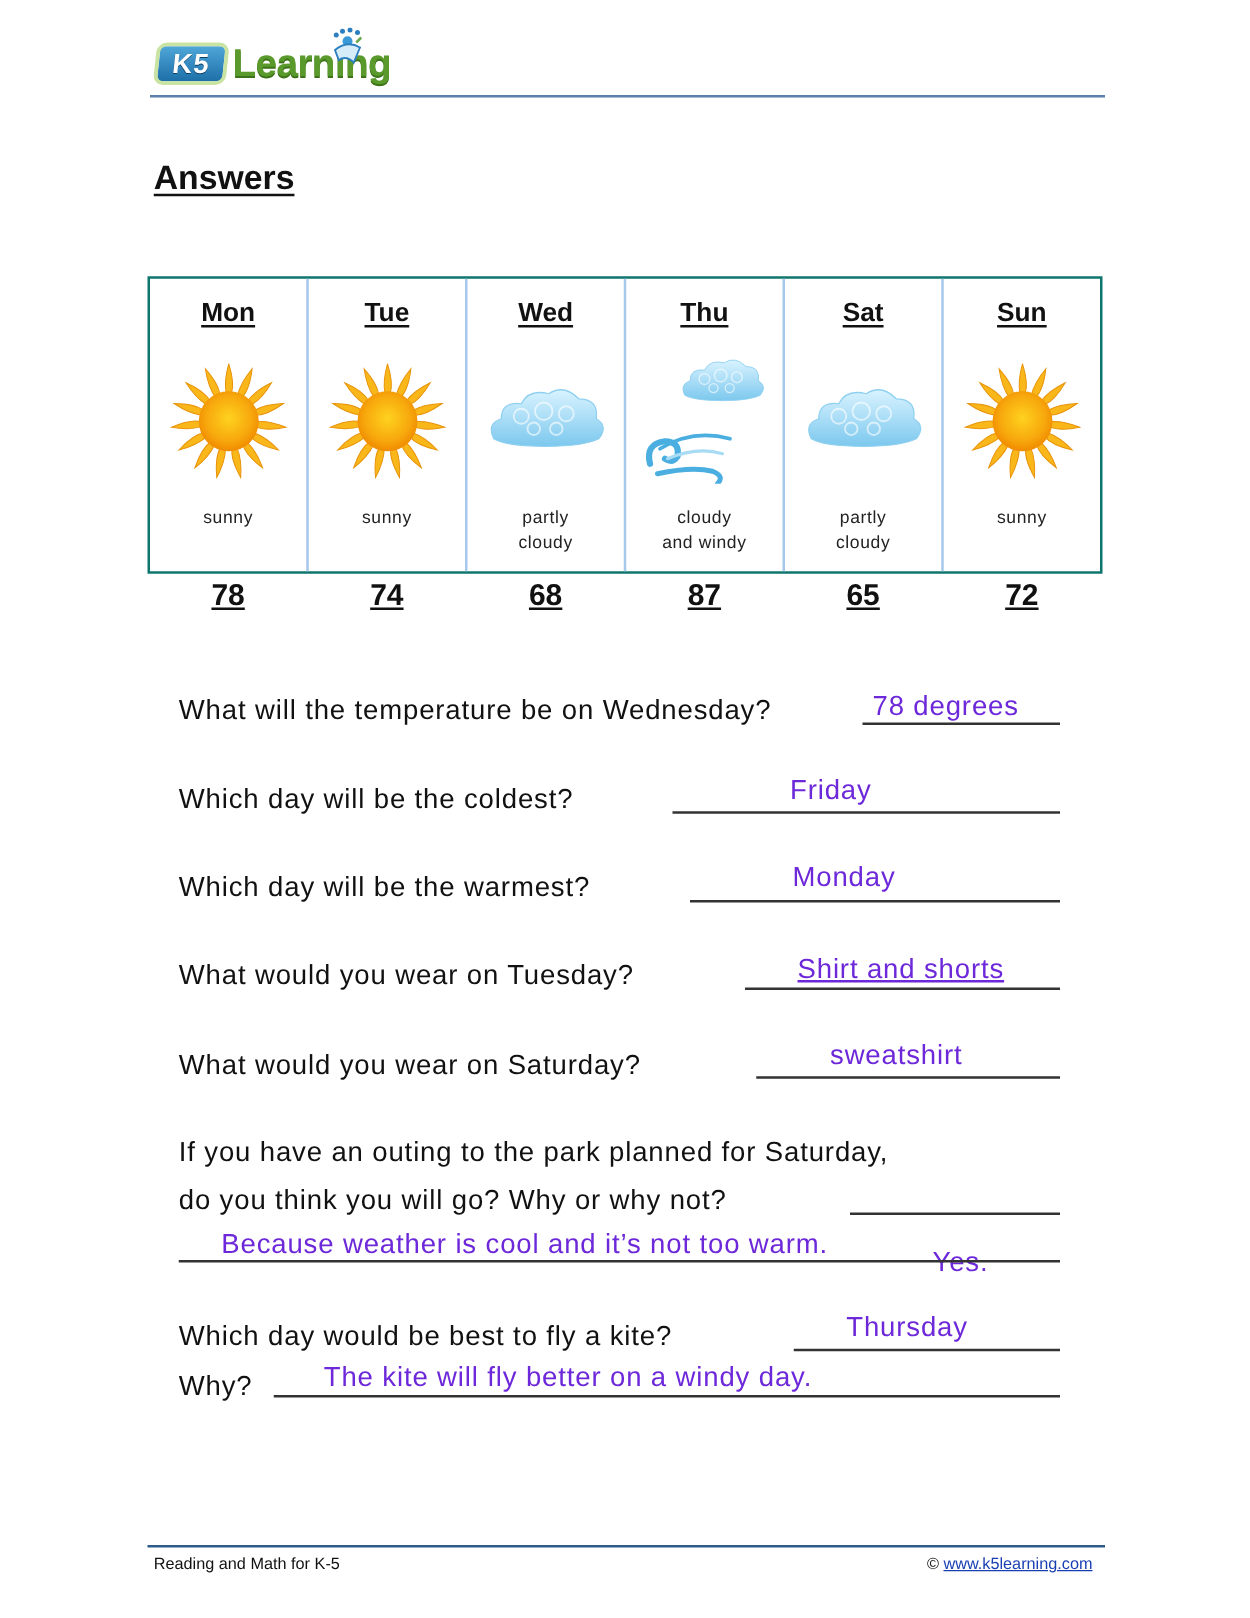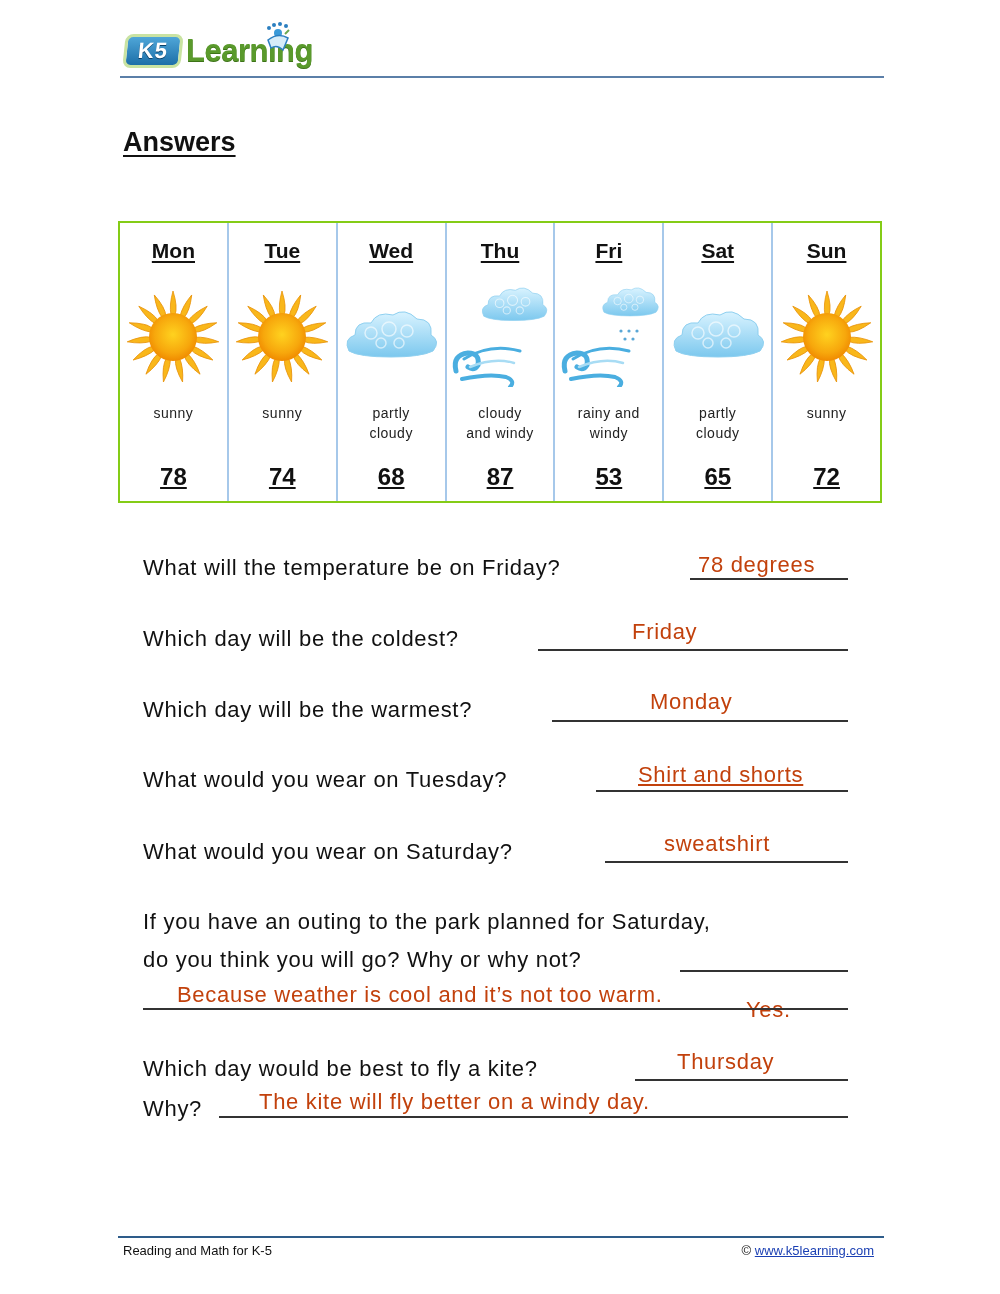--- a/index.html
+++ b/index.html
@@ -8,31 +8,31 @@
 
   .header { position: absolute; left: 120px; top: 18px; width: 764px; height: 62px; }
   .logo { position: absolute; left: 4px; top: 8px; height: 50px; display: flex; align-items: center; }
   .logo-badge { width: 58px; height: 34px; background: linear-gradient(#4fa6d8, #1d6fa8); border: 3px solid #c9e3a2; border-radius: 8px; transform: skewX(-6deg); display: flex; align-items: center; justify-content: center; color: #fff; font-weight: bold; font-size: 22px; letter-spacing: 1px; text-shadow: 0 1px 0 #0b3f66; }
   .logo-text { margin-left: 4px; font-size: 31px; font-weight: bold; color: #5a9a2c; font-family: "Liberation Sans", sans-serif; text-shadow: 0 1px 0 #3d7318; letter-spacing: -0.5px; }
   .logo-figure { position: absolute; left: 139px; top: -4px; width: 30px; height: 30px; }
   .header-rule { position: absolute; left: 0; top: 58px; width: 764px; height: 2px; background: #5b7fa8; }
 
   .title { position: absolute; left: 123px; top: 127px; font-size: 27px; font-weight: bold; text-decoration: underline; text-decoration-thickness: 2px; text-underline-offset: 4px; }
 
-  .forecast { position: absolute; left: 118px; top: 221px; width: 764px; height: 282px; border: 2px solid #84cc16; display: flex; }
+  .forecast { position: absolute; left: 118px; top: 221px; width: 764px; height: 238px; border: 2px solid #0f766e; display: flex; }
   .day { flex: 1; border-right: 2px solid #a6c8ea; position: relative; text-align: center; }
   .day:last-child { border-right: none; }
   .day-name { position: absolute; left: 0; right: 0; top: 16px; font-size: 21px; font-weight: bold; text-decoration: underline; text-underline-offset: 3px; }
   .icon-box { position: absolute; left: 50%; top: 64px; width: 100px; height: 100px; transform: translateX(-50%); }
   .cond { position: absolute; left: 0; right: 0; top: 180px; font-size: 14px; line-height: 20px; color: #222; letter-spacing: 0.5px; }
   .temp { position: absolute; left: 0; right: 0; top: 240px; font-size: 24px; font-weight: bold; text-decoration: underline; }
 
   .qa { position: absolute; font-size: 22px; letter-spacing: 0.7px; color: #111; white-space: nowrap; }
   .blank { position: absolute; border-bottom: 2px solid #333; height: 2px; }
-  .ans { position: absolute; color: #c2410c; font-size: 22px; letter-spacing: 0.7px; white-space: nowrap; }
+  .ans { position: absolute; color: #6d28d9; font-size: 22px; letter-spacing: 0.7px; white-space: nowrap; }
 
   .footer-rule { position: absolute; left: 118px; top: 1236px; width: 766px; height: 2px; background: #2e5c8a; }
   .footer-left { position: absolute; left: 123px; top: 1243px; font-size: 13px; color: #111; }
   .footer-right { position: absolute; right: 126px; top: 1243px; font-size: 13px; color: #111; }
   .footer-right a { color: #1a3fb3; text-decoration: underline; }
 </style>
 </head>
 <body>
 
 <div class="header">
@@ -150,41 +150,20 @@
         </g>
         <use href="#windShape"></use>
       </svg>
     <div class="cond">
         <div>cloudy</div>
         <div>and windy</div>
       </div>
     <div class="temp">87</div>
   </div>
   <div class="day">
-    <div class="day-name">Fri</div>
-    <svg class="icon-box" viewBox="0 0 100 100">
-        <g transform="translate(40,-12) scale(0.62)">
-          <use href="#cloudShape"></use>
-        </g>
-      <g fill="#5aa7d6">
-          <circle cx="62" cy="44" r="1.6"></circle>
-          <circle cx="70" cy="44" r="1.6"></circle>
-          <circle cx="78" cy="44" r="1.6"></circle>
-          <circle cx="66" cy="52" r="1.6"></circle>
-          <circle cx="74" cy="52" r="1.6"></circle>
-        </g>
-      <use href="#windShape"></use>
-      </svg>
-    <div class="cond">
-        <div>rainy and</div>
-        <div>windy</div>
-      </div>
-    <div class="temp">53</div>
-  </div>
-  <div class="day">
     <div class="day-name">Sat</div>
     <svg class="icon-box" viewBox="0 0 100 100">
         <g transform="translate(0,4)">
           <use href="#cloudShape"></use>
         </g>
       </svg>
     <div class="cond">
         <div>partly</div>
         <div>cloudy</div>
       </div>
@@ -196,31 +175,31 @@
         <use href="#sunShape"></use>
       </svg>
     <div class="cond">
         <div>sunny</div>
         <div></div>
       </div>
     <div class="temp">72</div>
   </div>
 </div>
 
-<div class="qa" style="left:143px;top:555px;">What will the temperature be on Friday?</div>
+<div class="qa" style="left:143px;top:555px;">What will the temperature be on Wednesday?</div>
 <div class="blank" style="left:690px;top:578px;width:158px;"></div>
 <div class="ans" style="left:698px;top:552px;">78 degrees</div>
 
 <div class="qa" style="left:143px;top:626px;">Which day will be the coldest?</div>
 <div class="blank" style="left:538px;top:649px;width:310px;"></div>
 <div class="ans" style="left:632px;top:619px;">Friday</div>
 
 <div class="qa" style="left:143px;top:697px;">Which day will be the warmest?</div>
 <div class="blank" style="left:552px;top:720px;width:296px;"></div>
-<div class="ans" style="left:650px;top:689px;text-align:right;">Monday</div>
+<div class="ans" style="left:634px;top:689px;text-align:right;">Monday</div>
 
 <div class="qa" style="left:143px;top:767px;">What would you wear on Tuesday?</div>
 <div class="blank" style="left:596px;top:790px;width:252px;"></div>
 <div class="ans" style="left:638px;top:762px;text-decoration:underline;">Shirt and shorts</div>
 
 <div class="qa" style="left:143px;top:839px;">What would you wear on Saturday?</div>
 <div class="blank" style="left:605px;top:861px;width:243px;"></div>
 <div class="ans" style="left:664px;top:831px;">sweatshirt</div>
 
 <div class="qa" style="left:143px;top:909px;">If you have an outing to the park planned for Saturday,</div>

